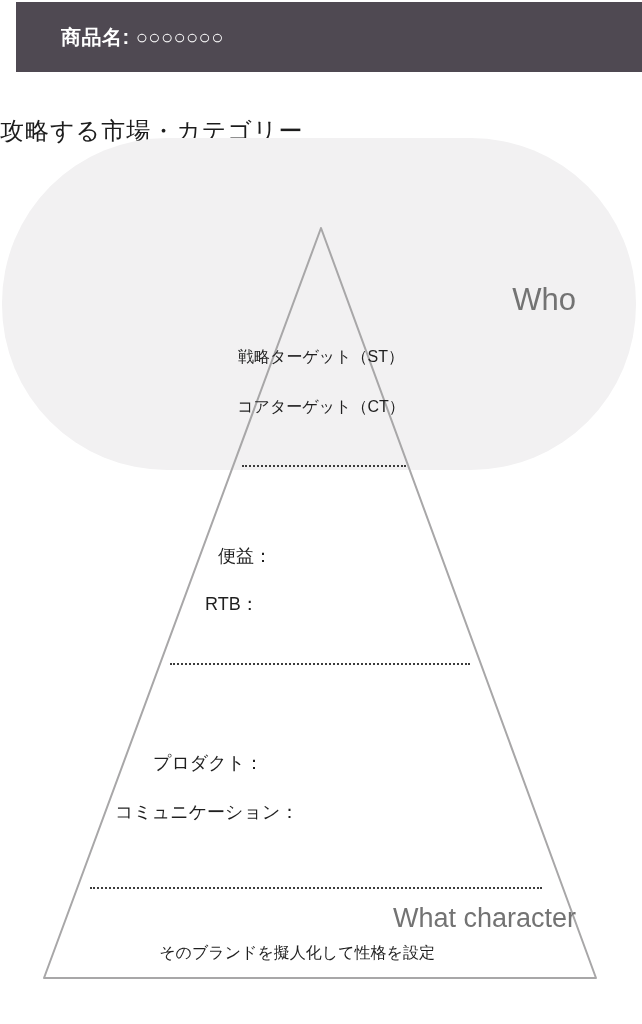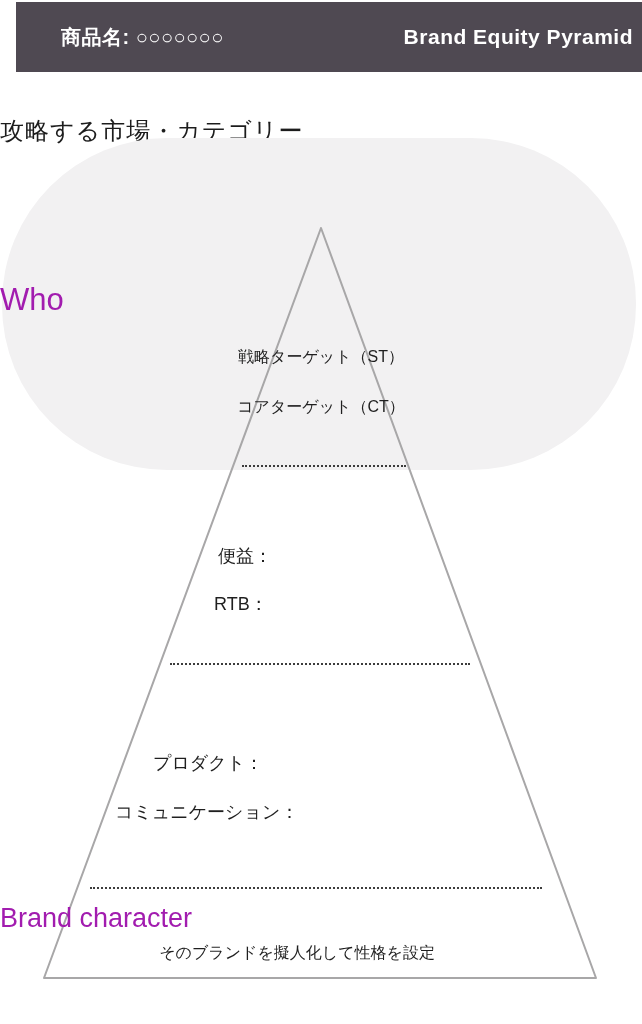--- a/index.html
+++ b/index.html
@@ -82,25 +82,25 @@
     left: 0; top: 0;
     width: 642px; height: 1024px;
     pointer-events: none;
   }
 
   
   .sec-title {
     position: absolute;
     left: 0;
     width: 576px;
-    text-align: left;
+    text-align: right;
     font-size: 31px;
     line-height: 36px;
     font-weight: normal;
-    color: #a21caf;
+    color: #737373;
   }
   .sec-title.who   { top: 282px; }
   .sec-title.what  { top: 479px; }
   .sec-title.how   { top: 679px; }
   .sec-title.brand { top: 902px; font-size: 27px; line-height: 32px; }
 
   
   .centered-label {
     position: absolute;
     left: 0;
@@ -114,21 +114,21 @@
   .label-ct { top: 397px; }
 
   .left-label {
     position: absolute;
     font-size: 18px;
     line-height: 21px;
     color: #1f1f1f;
     white-space: nowrap;
   }
   .label-benefit        { left: 218px; top: 546px; }
-  .label-rtb            { left: 214px; top: 594px; text-align: right; }
+  .label-rtb            { left: 205px; top: 594px; text-align: right; }
   .label-product        { left: 153px; top: 753px; }
   .label-communication  { left: 115px; top: 802px; }
 
   .brand-subtitle {
     position: absolute;
     left: 0; top: 942px;
     width: 594px;
     text-align: center;
     font-size: 16px;
     line-height: 22px;
@@ -145,21 +145,20 @@
   .divider-2 { left: 170px; top: 663px; width: 300px; }
   .divider-3 { left: 90px;  top: 887px; width: 452px; }
 </style>
 </head>
 <body>
 
 <div class="stage">
 
   <div class="header-bar">
     <span class="header-product">商品名: ○○○○○○○</span>
-    <span class="header-title">Brand Equity Pyramid</span>
   </div>
 
   <div class="market-title">攻略する市場・カテゴリー</div>
   <div class="market-industry">○○業界</div>
 
   <div class="who-capsule"></div>
 
   <svg class="pyramid-svg" viewBox="0 0 642 1024">
     <polygon points="321,228 44,978 596,978" fill="none" style="stroke: var(--pyramid-stroke, #a8a7a8);" stroke-width="2" stroke-linejoin="round"></polygon>
   </svg>
@@ -173,16 +172,16 @@
   <div class="left-label label-benefit">便益：</div>
   <div class="left-label label-rtb">RTB：</div>
 
   <div class="dotted-divider divider-2"></div>
 
   <div class="left-label label-product">プロダクト：</div>
   <div class="left-label label-communication">コミュニケーション：</div>
 
   <div class="dotted-divider divider-3"></div>
 
-  <div class="sec-title brand">Brand character</div>
+  <div class="sec-title brand">What character</div>
   <div class="brand-subtitle">そのブランドを擬人化して性格を設定</div>
 
 </div>
 
 </body></html>

